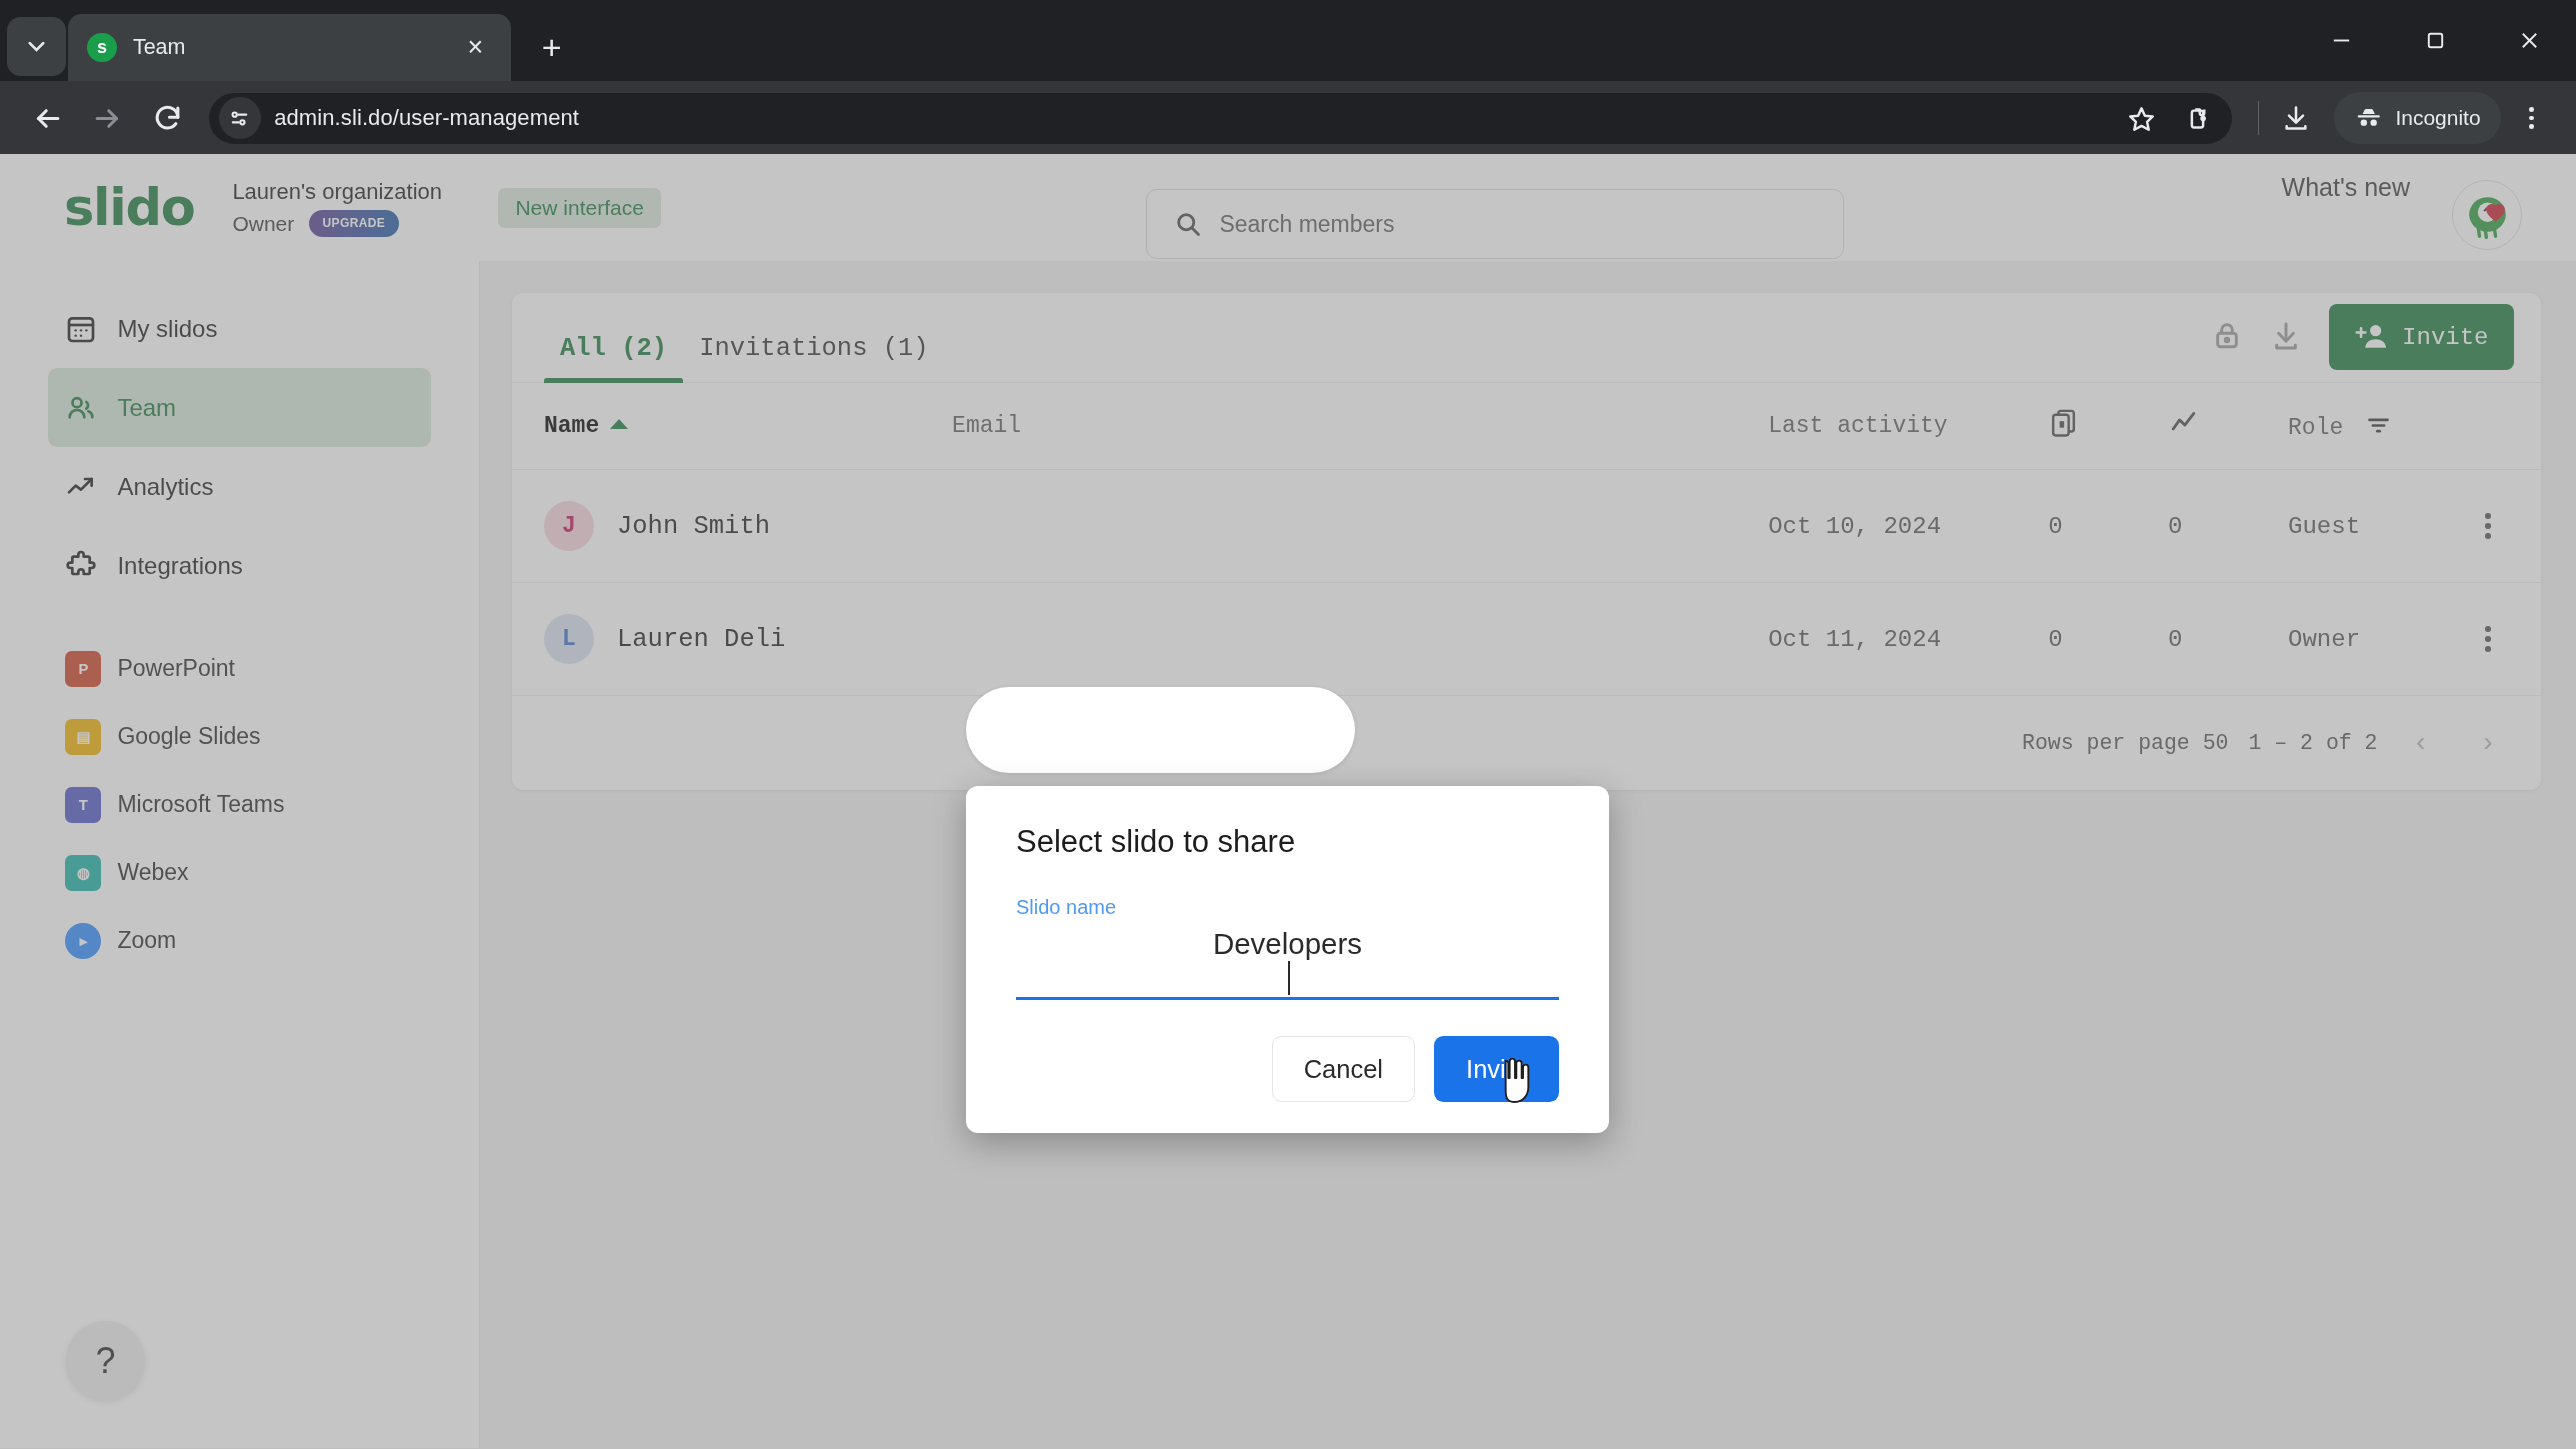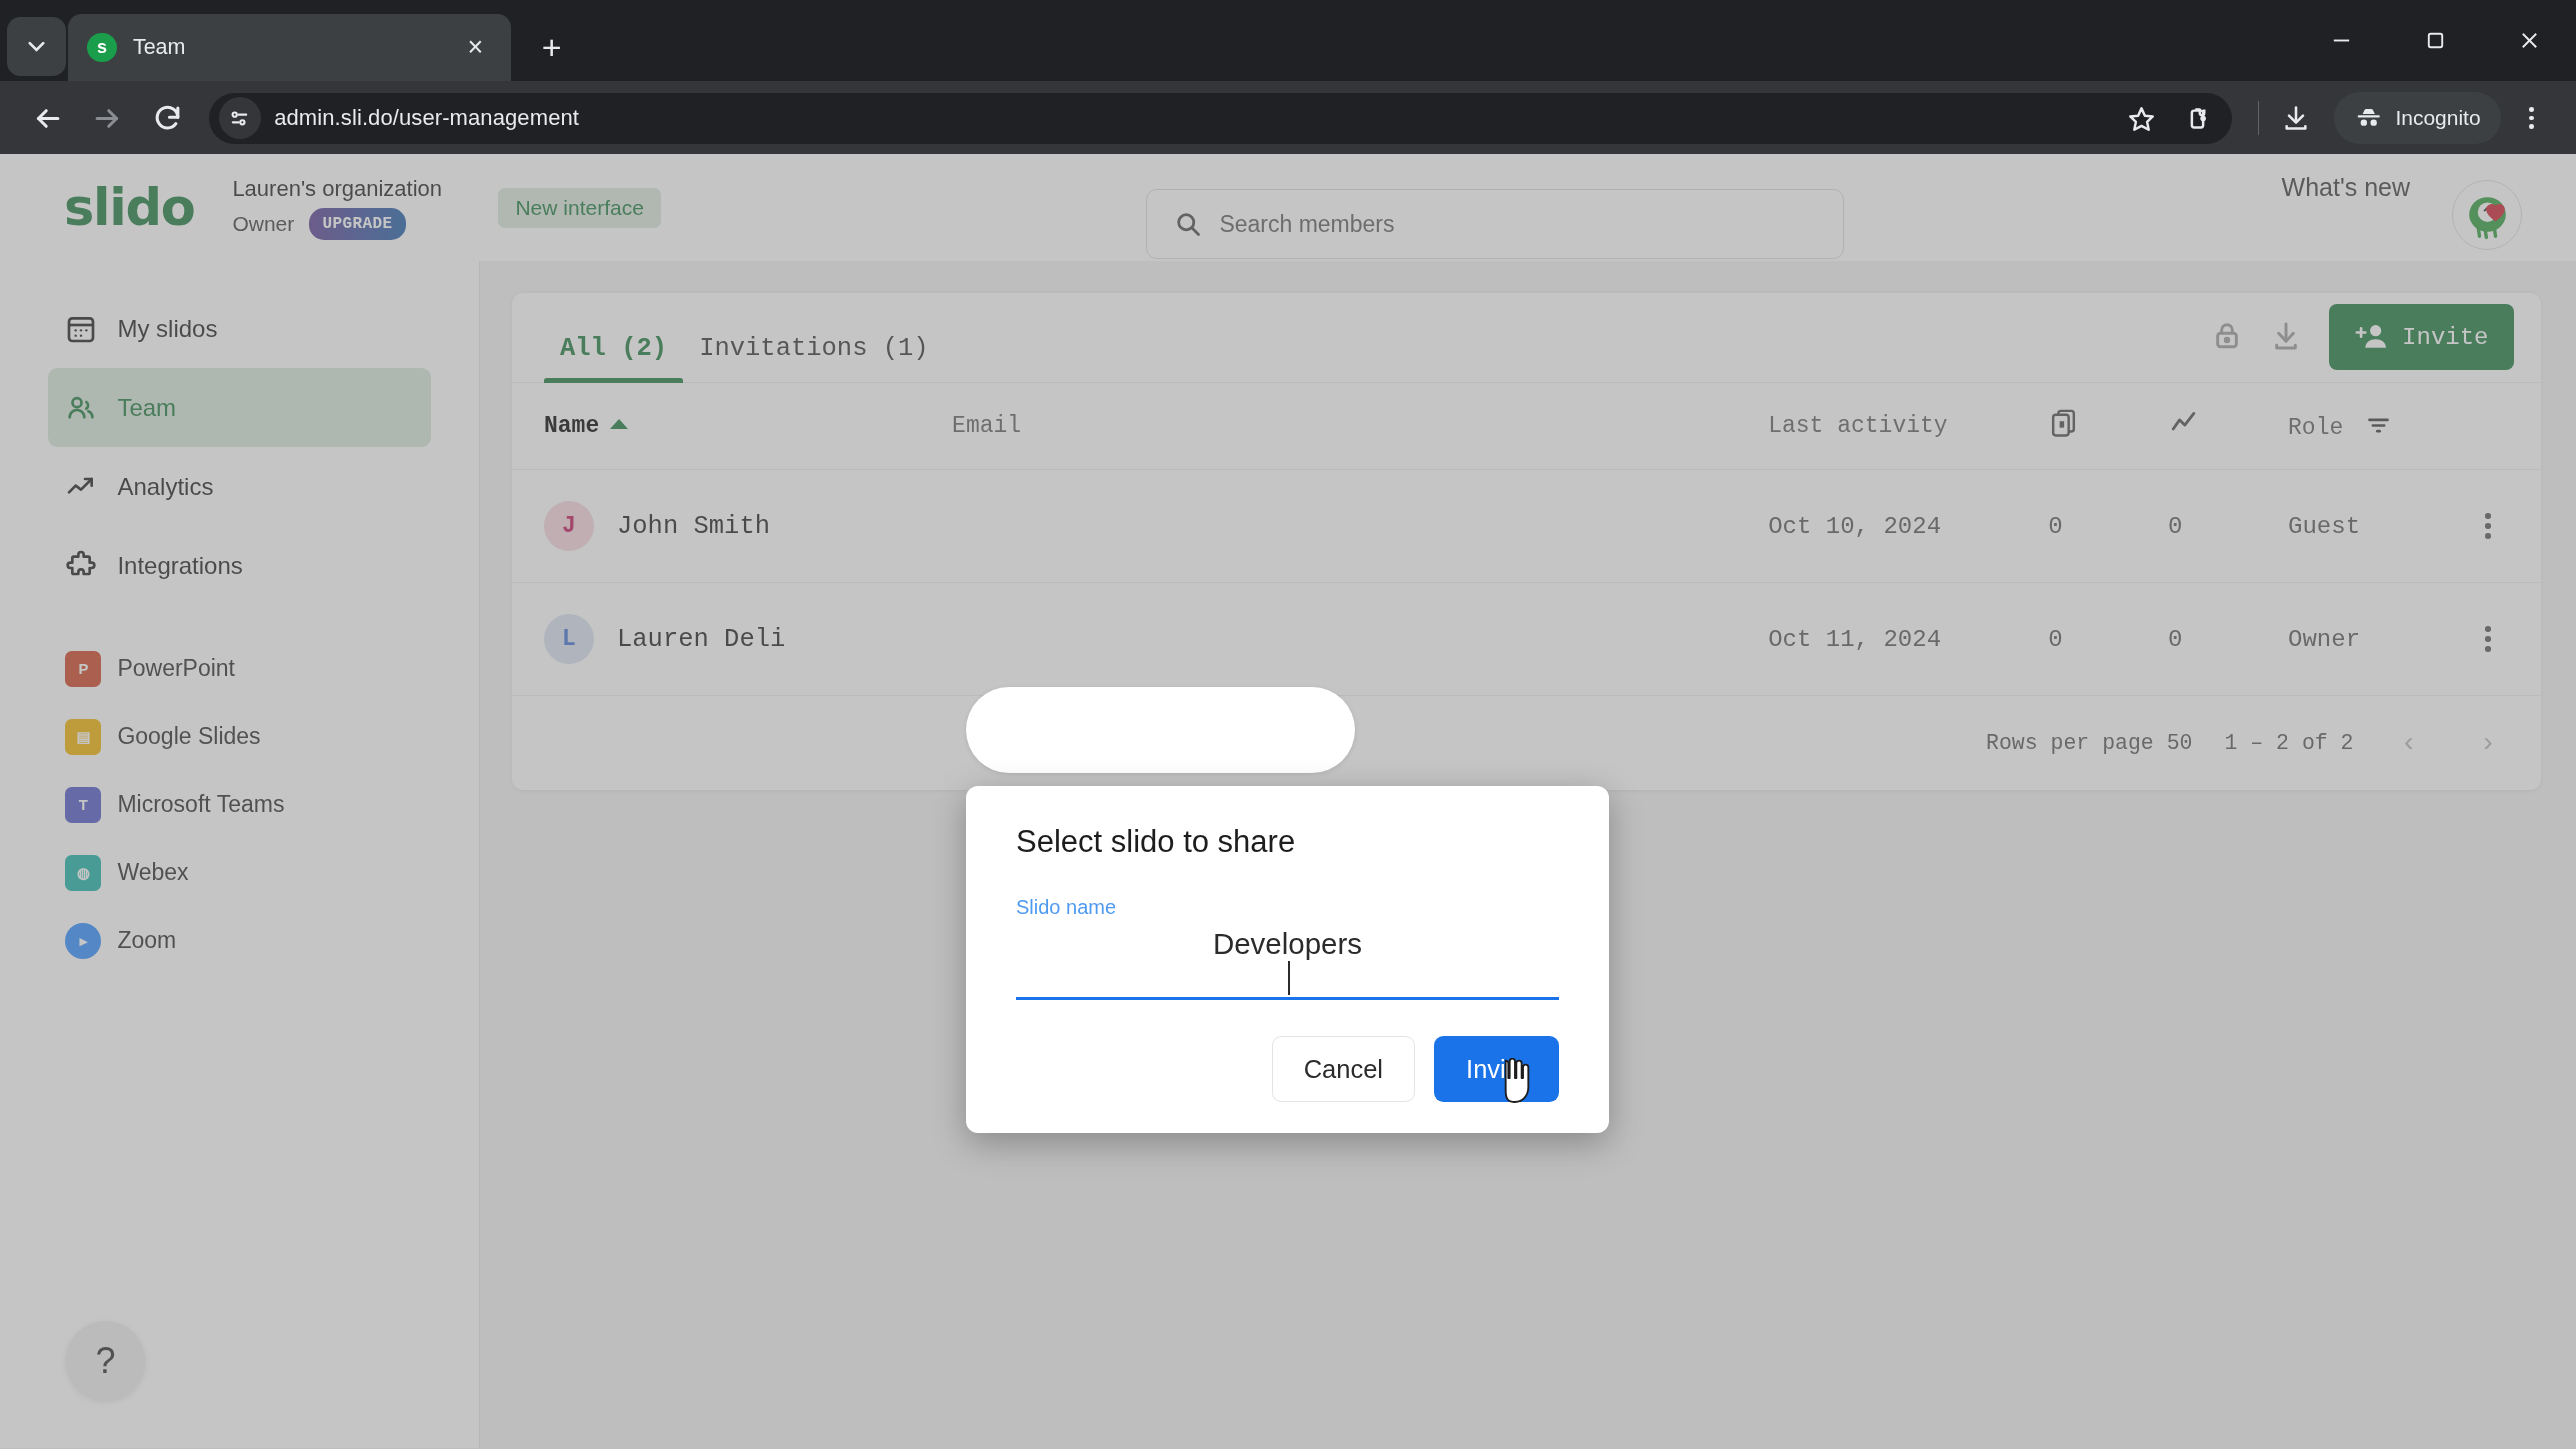--- a/index.html
+++ b/index.html
@@ -109,21 +109,21 @@
     margin-left: 64px; font-size: 51px; font-weight: bold; color: #1a7a3c;
     letter-spacing: -1.3px; line-height: 1; font-family: "DejaVu Sans", sans-serif;
   }
   #org { margin-left: 38px; line-height: 1.25; }
   #orgname { font-size: 22px; color: #1d1d1d; }
   #orgrow { display: flex; align-items: center; margin-top: 5.4px; }
   #orgrole { font-size: 21px; color: #3b3b3b; }
   #upgrade {
     margin-left: 14.8px; padding: 6px 13.4px; border-radius: 15px;
     background: linear-gradient(90deg,#5b3f93,#1f5fa8);
-    color: #fff; font-size: 16px; font-weight: bold; letter-spacing: 0.4px; font-family: Liberation Mono, monospace;
+    color: #fff; font-size: 12px; font-weight: bold; letter-spacing: 0.4px;
   }
   #newiface {
     margin-left: 56px; background: #dbe8dd; color: #1a7a3c;
     font-size: 21px; padding: 8px 17.4px; border-radius: 6.7px;
   }
   #searchbox {
     position: absolute; left: 1146px; top: 35px; width: 698px; height: 70px;
     border: 1.3px solid #dadada; border-radius: 10.7px; background: #fff;
     display: flex; align-items: center; padding-left: 27px;
   }
@@ -204,21 +204,21 @@
   td.c-name { padding-left: 32px; }
   .person { display: flex; align-items: center; }
   .pav { width: 50px; height: 50px; border-radius: 50%; display:flex; align-items:center;
          justify-content:center; font-size:23px; font-weight:bold; flex:0 0 auto; }
   .pname { margin-left: 23px; font-size: 25.5px; color: #1d1d1d; }
   td.num, td.c-last, td.c-role { color: #555; }
   .menu-dots { display:flex; flex-direction:column; align-items:center; gap:4.7px; }
   .menu-dots i { width: 5.4px; height: 5.4px; border-radius:50%; background:#555; display:block; }
   #pagination {
     height: 94px; display: flex; align-items: center; justify-content: flex-end;
-    padding-right: 29.5px; gap: 32px; font-size: 21.5px; color: #555;
+    padding-right: 29.5px; gap: 20px; font-size: 21.5px; color: #555;
   }
   .pagarrow { font-size: 28px; color: #b6b6b6; width: 47px; text-align: center; }
 
   
   #maskpill {
     position: absolute; left: 966px; top: 533px; width: 389px; height: 86px;
     background: #fff; border-radius: 43px; z-index: 60;
     box-shadow: 0 1.3px 5.4px rgba(0,0,0,.10);
   }
 

